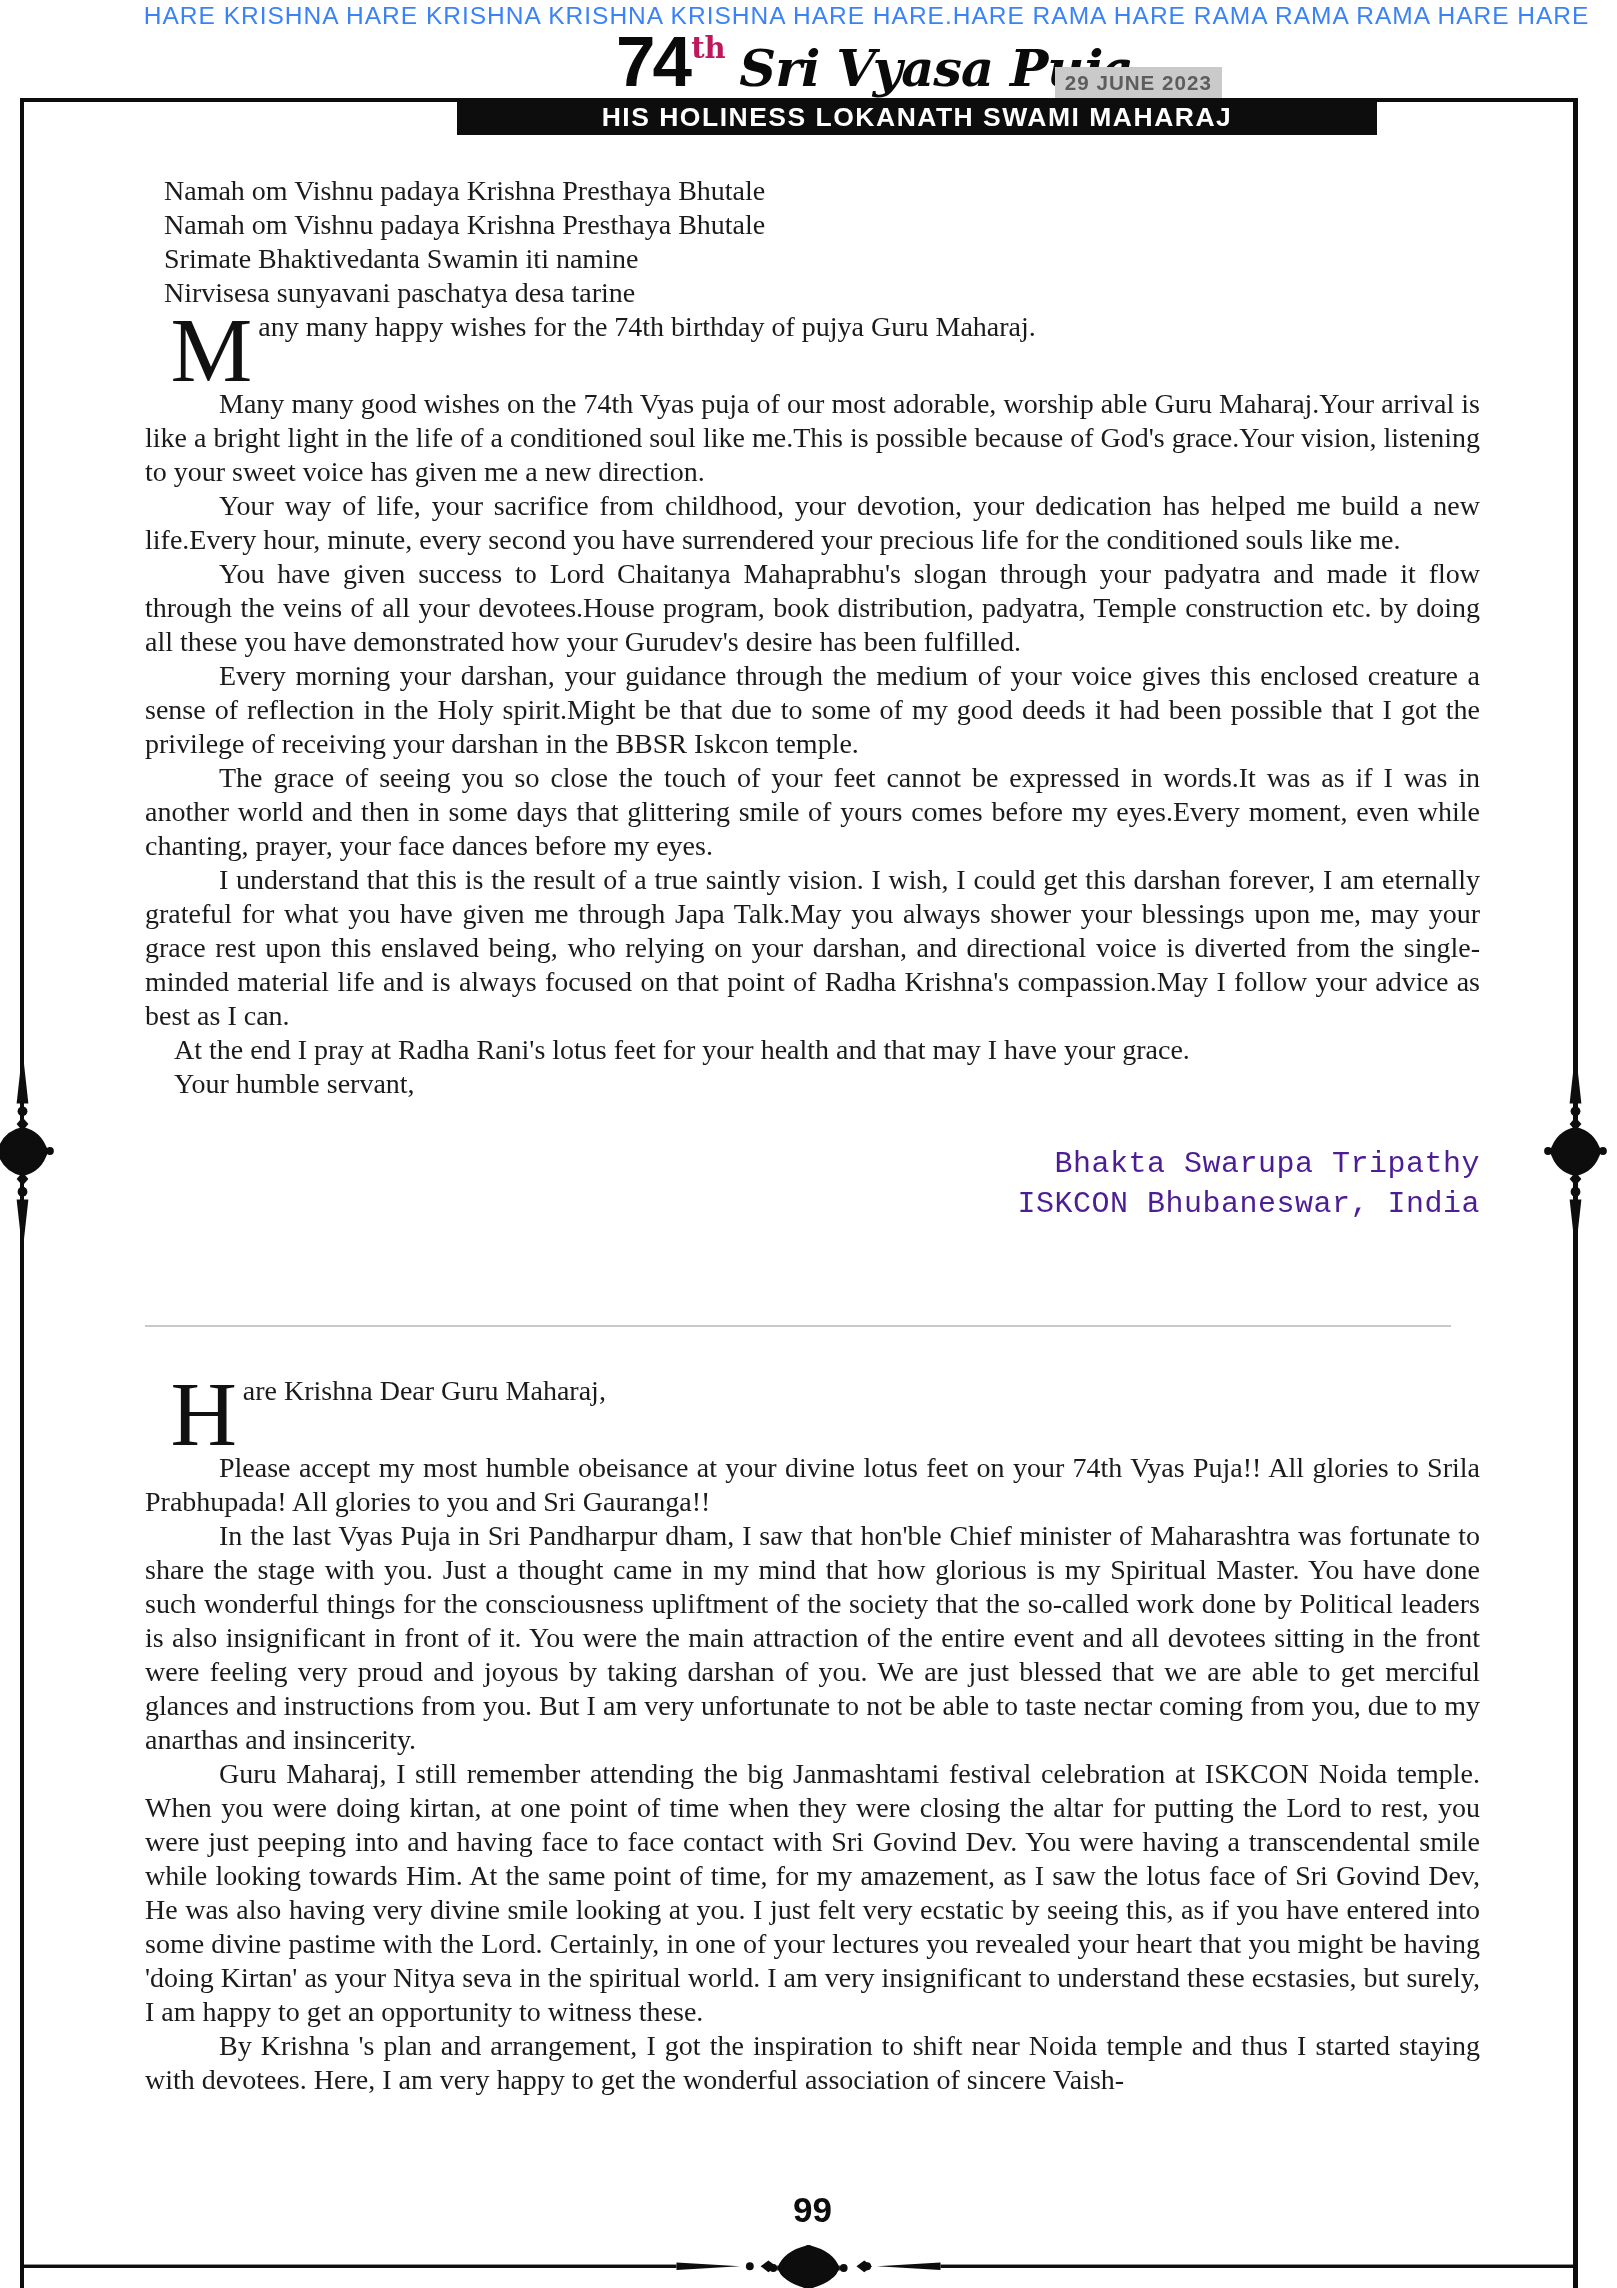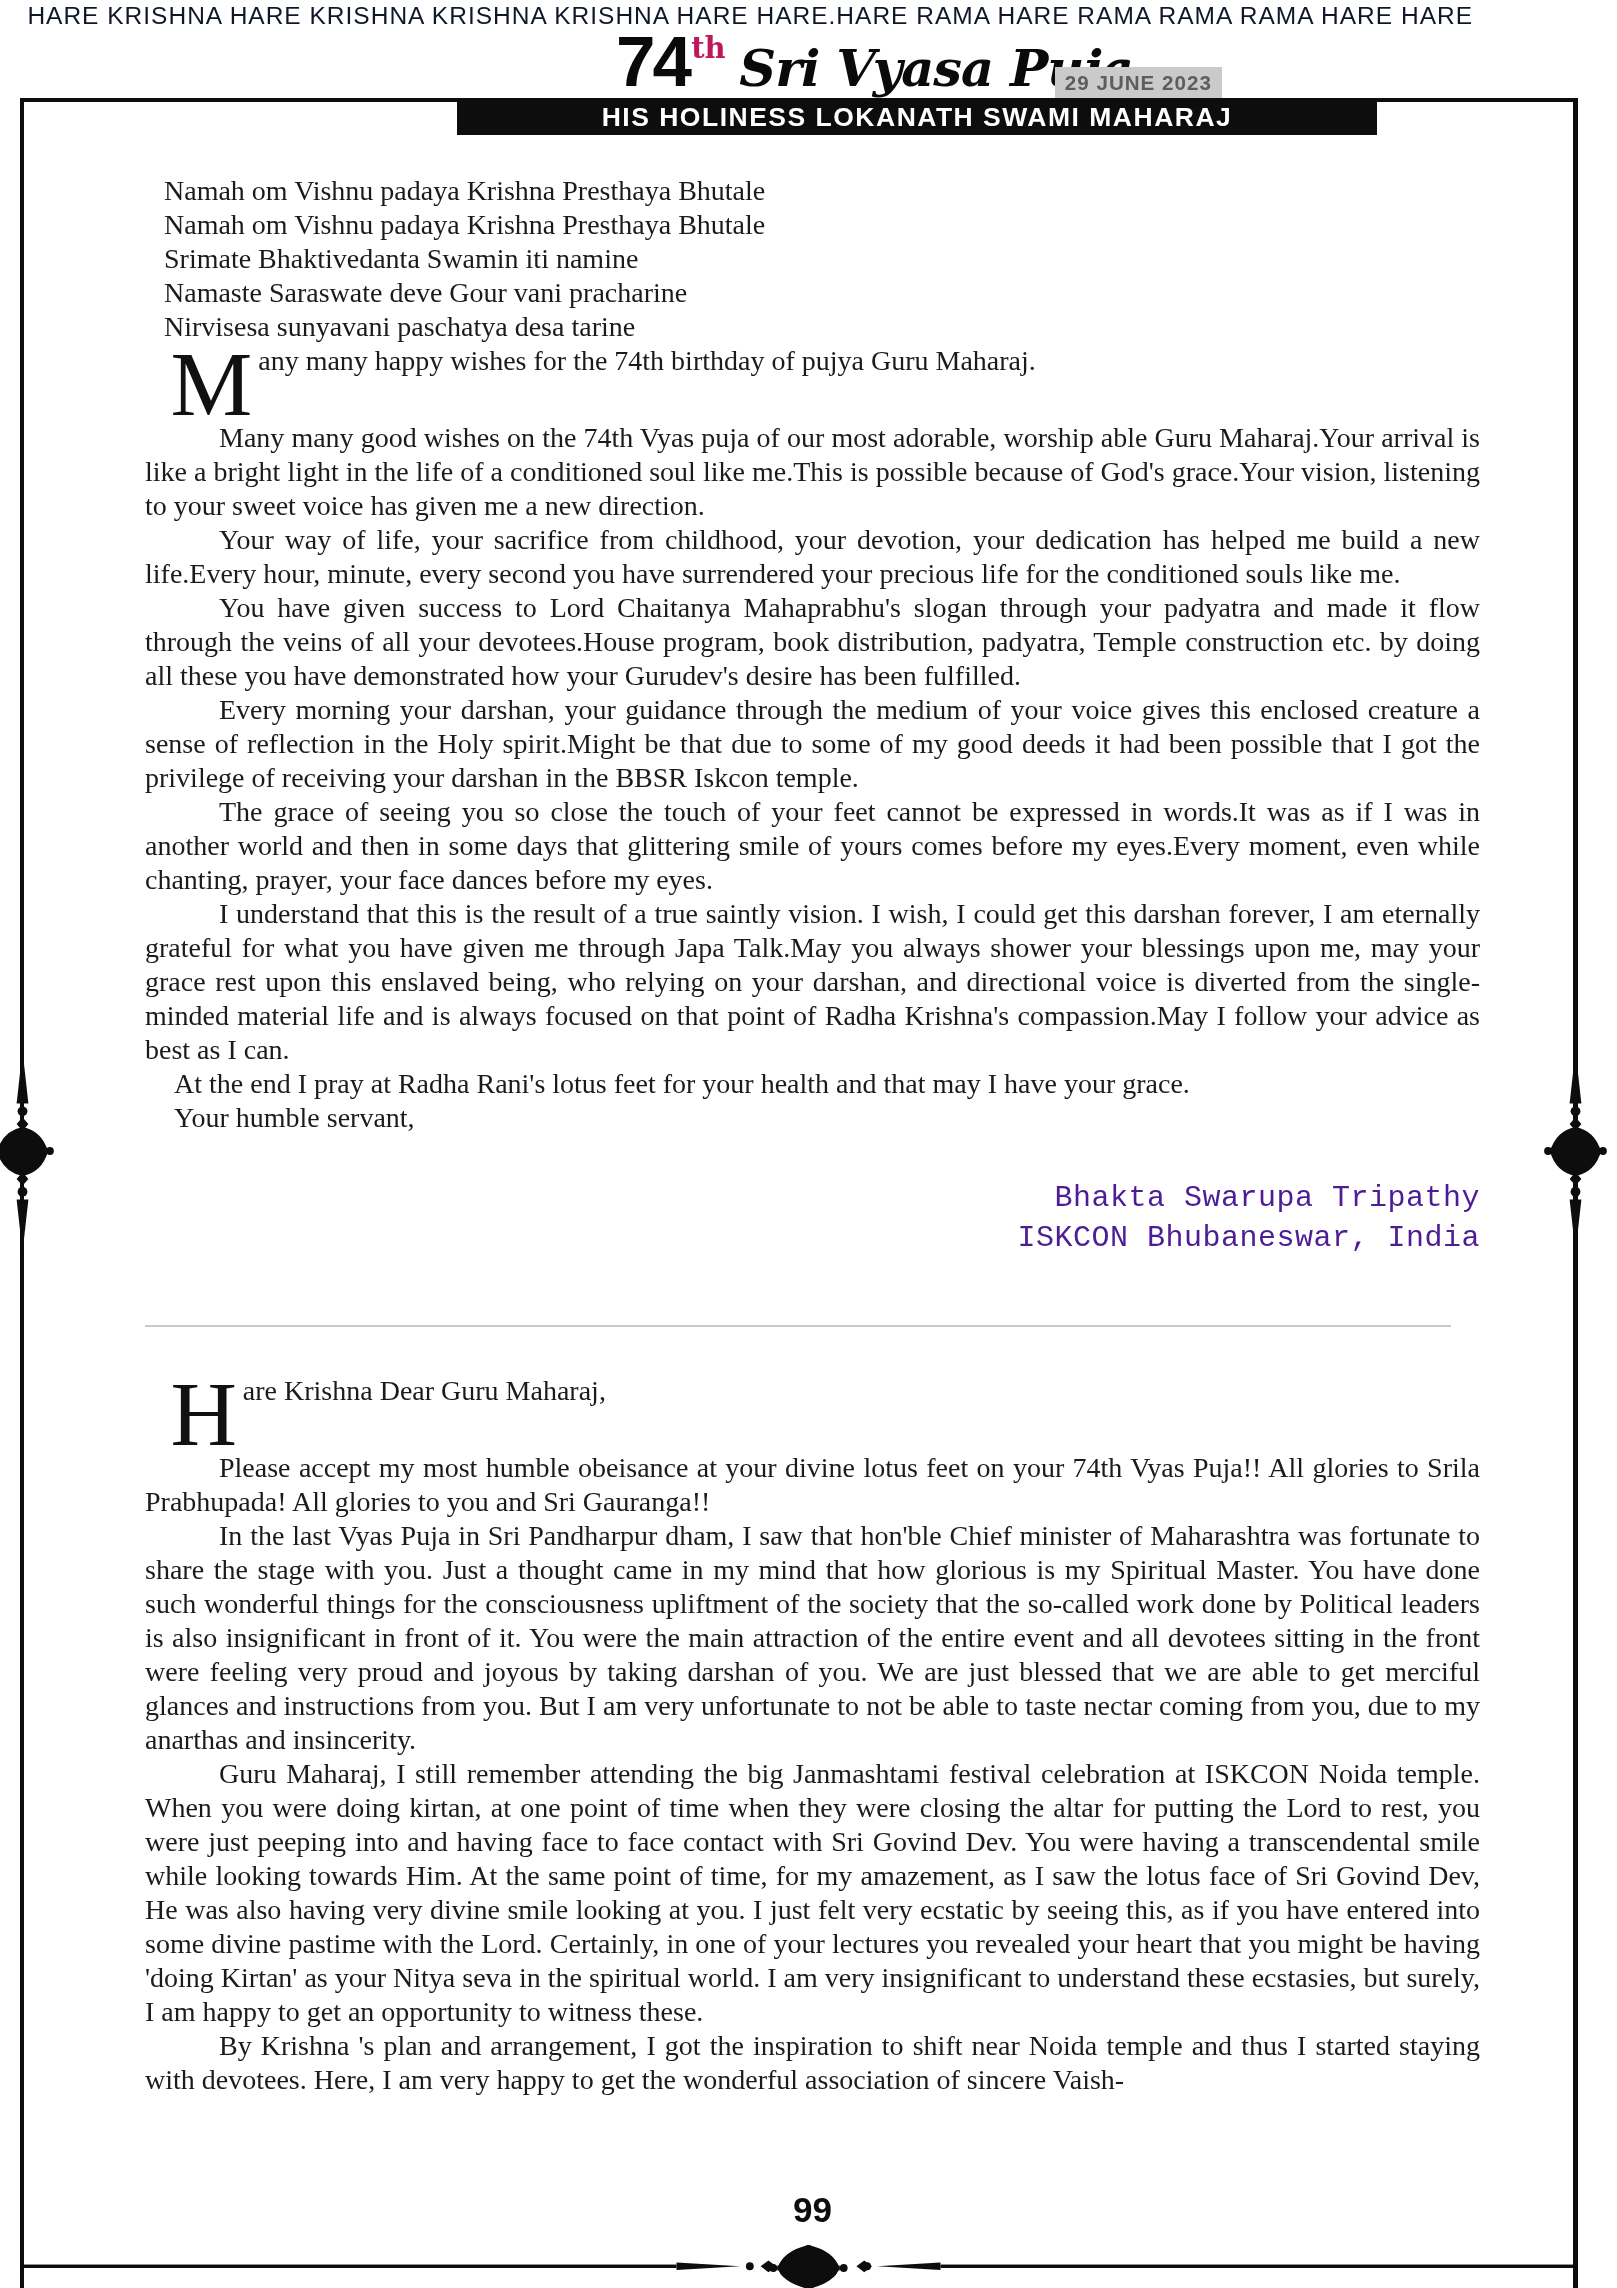--- a/index.html
+++ b/index.html
@@ -4,23 +4,23 @@
 <style>
   html,body{margin:0;padding:0;}
   body{
     width:1617px;height:2289px;position:relative;overflow:hidden;
     background:#ffffff;color:#1b1b1b;
     font-family:"Liberation Serif",serif;
   }
   
   .mantra{
     position:absolute;top:2px;left:27.4px;width:1562px;
-    display:flex;justify-content:flex-start;
+    display:flex;justify-content:flex-end;
     font-family:"Liberation Sans",sans-serif;
-    font-size:24.5px;letter-spacing:1px;color:#0f172a;white-space:nowrap;
+    font-size:24.5px;letter-spacing:1px;color:#3b82f6;white-space:nowrap;
   }
   .title-row{
     position:absolute;left:616px;top:25.5px;height:74px;
     display:flex;align-items:baseline;justify-content:center;
   }
   .title-num{
     font-family:"Liberation Sans",sans-serif;font-weight:bold;
     font-size:71px;letter-spacing:-2.9px;color:#0a0a0a;line-height:1;
   }
   .title-ord{
@@ -136,21 +136,20 @@
     <circle cx="32" cy="166" r="5"></circle>
     <polygon points="26,174 38,174 32,228"></polygon>
   </g>
 </svg>
 
 <div class="letter letter1">
   <div class="invocation">
     <div>Namah om Vishnu padaya Krishna Presthaya Bhutale</div>
     <div>Namah om Vishnu padaya Krishna Presthaya Bhutale</div>
     <div>Srimate Bhaktivedanta Swamin iti namine</div>
-    <div>Namaste Saraswate deve Gour vani pracharine</div>
     <div>Nirvisesa sunyavani paschatya desa tarine</div>
   </div>
   <p class="opening"><span class="dropcap">M</span><span>any many happy wishes for the 74th birthday of pujya Guru Maharaj.</span></p>
   <p class="body-par after-drop">Many many good wishes on the 74th Vyas puja of our most adorable, worship able Guru Maharaj.Your arrival is like a bright light in the life of a conditioned soul like me.This is possible because of God's grace.Your vision, listening to your sweet voice has given me a new direction.</p>
   <p class="body-par">Your way of life, your sacrifice from childhood, your devotion, your dedication has helped me build a new life.Every hour, minute, every second you have surrendered your precious life for the conditioned souls like me.</p>
   <p class="body-par">You have given success to Lord Chaitanya Mahaprabhu's slogan through your padyatra and made it flow through the veins of all your devotees.House program, book distribution, padyatra, Temple construction etc. by doing all these you have demonstrated how your Gurudev's desire has been fulfilled.</p>
   <p class="body-par">Every morning your darshan, your guidance through the medium of your voice gives this enclosed creature a sense of reflection in the Holy spirit.Might be that due to some of my good deeds it had been possible that I got the privilege of receiving your darshan in the BBSR Iskcon temple.</p>
   <p class="body-par">The grace of seeing you so close the touch of your feet cannot be expressed in words.It was as if I was in another world and then in some days that glittering smile of yours comes before my eyes.Every moment, even while chanting, prayer, your face dances before my eyes.</p>
   <p class="body-par">I understand that this is the result of a true saintly vision. I wish, I could get this darshan forever, I am eternally grateful for what you have given me through Japa Talk.May you always shower your blessings upon me, may your grace rest upon this enslaved being, who relying on your darshan, and directional voice is diverted from the single-minded material life and is always focused on that point of Radha Krishna's compassion.May I follow your advice as best as I can.</p>
   <p class="closing-line">At the end I pray at Radha Rani's lotus feet for your health and that may I have your grace.</p>

